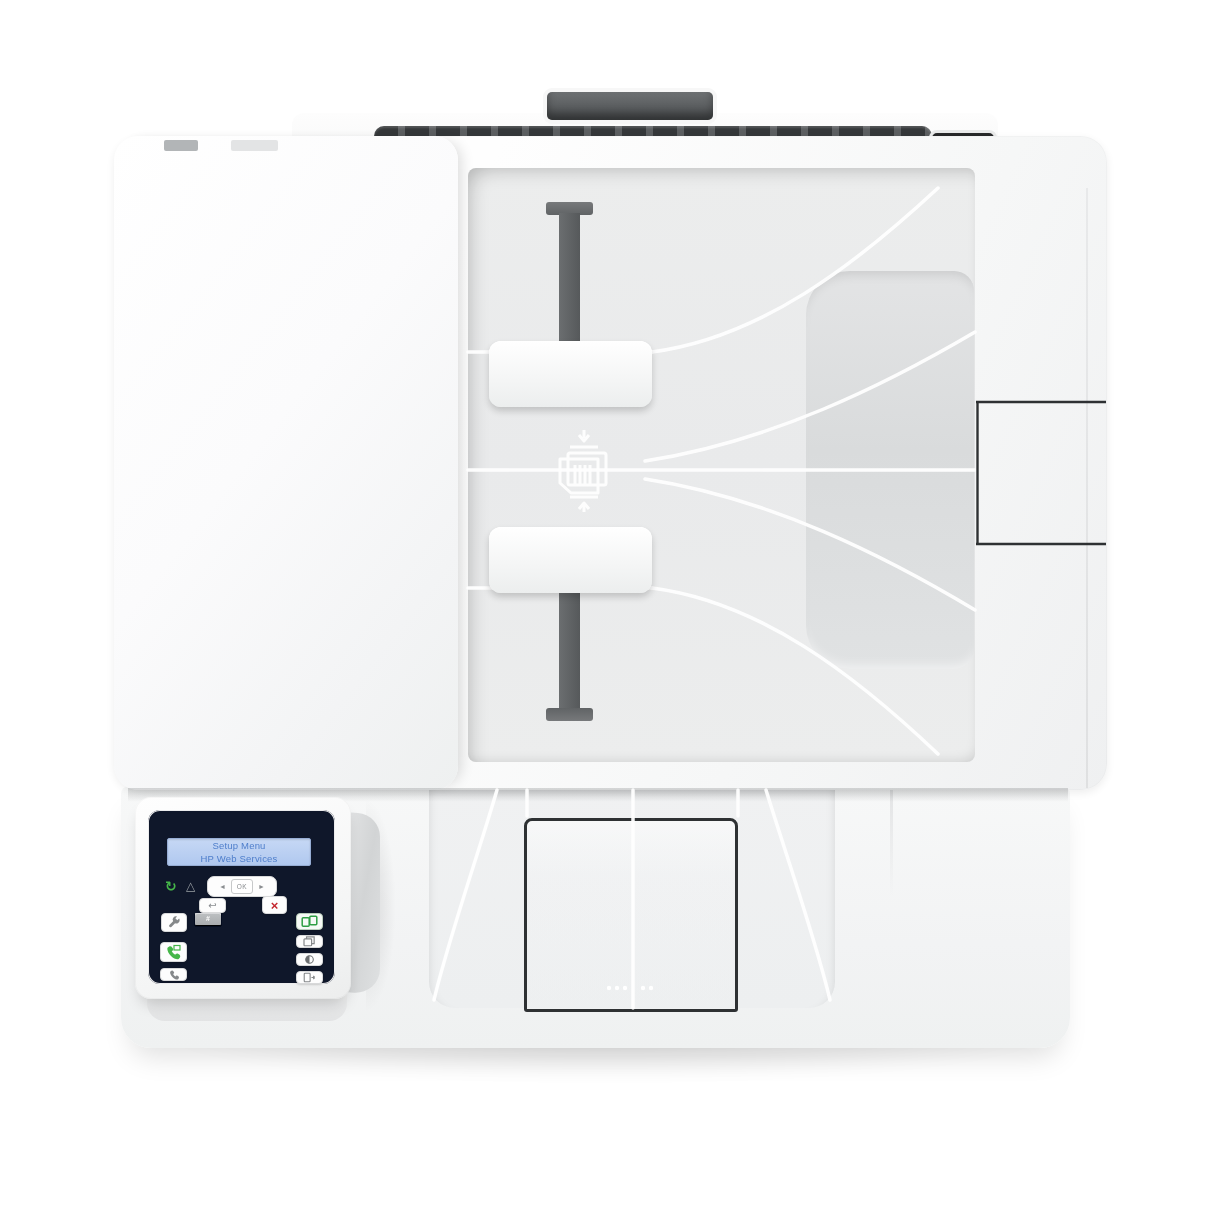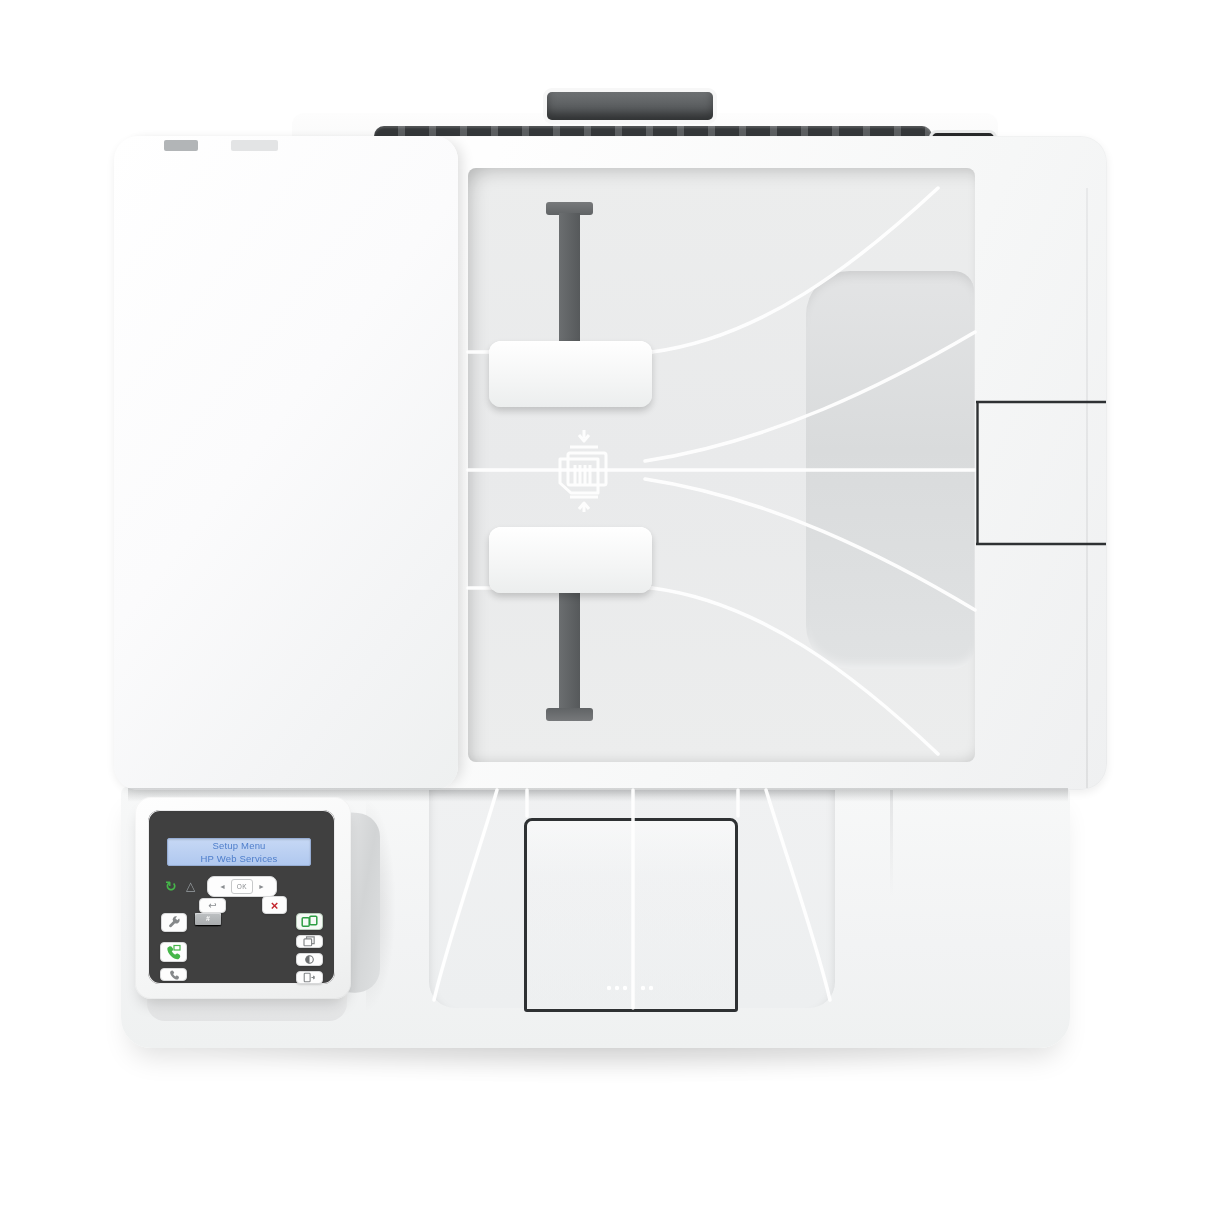--- a/index.html
+++ b/index.html
@@ -86,21 +86,21 @@
     background:radial-gradient(ellipse at left,rgba(0,0,0,.13),rgba(0,0,0,0) 70%);}
   #panel-side{left:205px;top:18px;width:42px;height:180px;z-index:1;transform:skewY(4deg);
     border-radius:0 22px 26px 0;
     background:linear-gradient(100deg,#e7e8e9 0%,#d2d4d5 55%,#dfe1e2);}
   #panel-foot{left:14px;top:196px;width:200px;height:30px;z-index:1;border-radius:0 0 18px 18px;
     background:linear-gradient(180deg,#f0f1f1,#e2e3e4);}
   #panel-body{left:2px;top:2px;width:216px;height:202px;z-index:2;border-radius:16px;
     background:linear-gradient(160deg,#fefefe,#f4f5f5 70%,#eceded);
     box-shadow:0 10px 16px -6px rgba(0,0,0,.20), inset 0 0 0 1px rgba(0,0,0,.03);}
   #panel-face{left:15px;top:15px;width:187px;height:174px;z-index:3;border-radius:12px;
-    background:#404040;box-shadow:inset 0 0 0 1px #ececed, inset 0 2px 3px rgba(0,0,0,.04);}
+    background:#0f172a;box-shadow:inset 0 0 0 1px #ececed, inset 0 2px 3px rgba(0,0,0,.04);}
 
   #lcd{left:19px;top:28px;width:144px;height:28px;border-radius:2px;
     background:linear-gradient(180deg,#c6d8f5,#b0c8ef);border:1px solid #96add4;
     box-shadow:inset 0 1px 2px rgba(0,0,0,.12);
     color:#4e7ecb;font-size:9.5px;line-height:13px;text-align:center;letter-spacing:.2px;}
   #lcd div{position:static;}
 
   #ready-ico{left:17px;top:69px;font-size:14px;font-weight:bold;color:#45b649;line-height:14px;}
   #attn-ico{left:38px;top:70px;font-size:12px;color:#9aa0a4;line-height:13px;}
 

